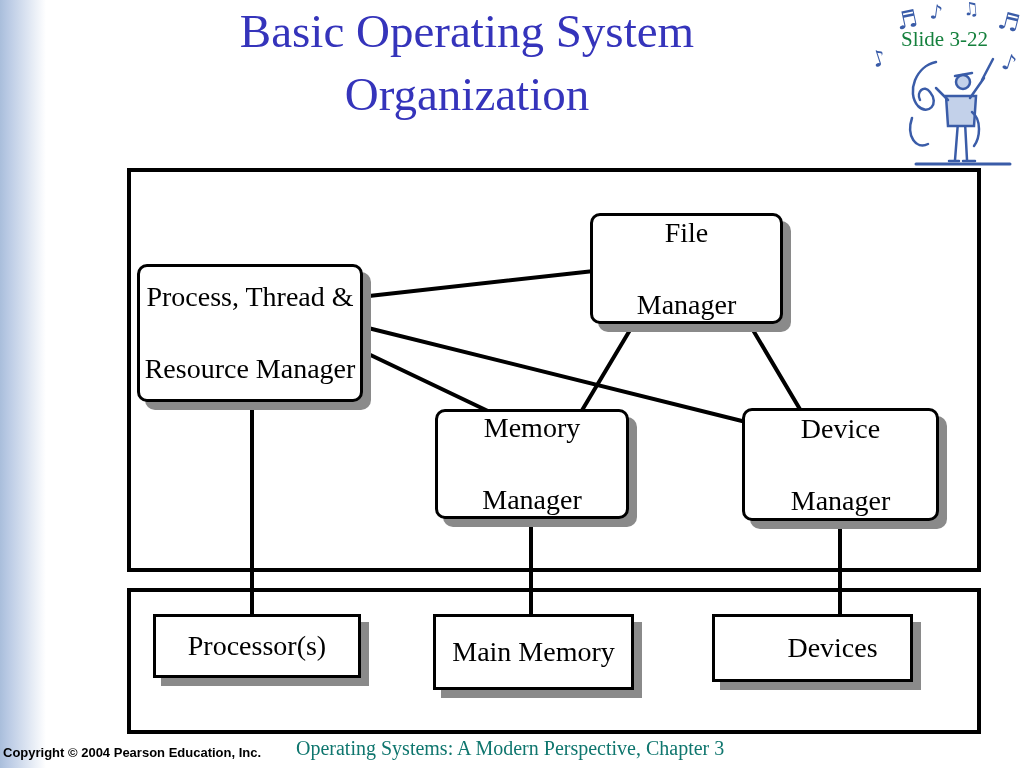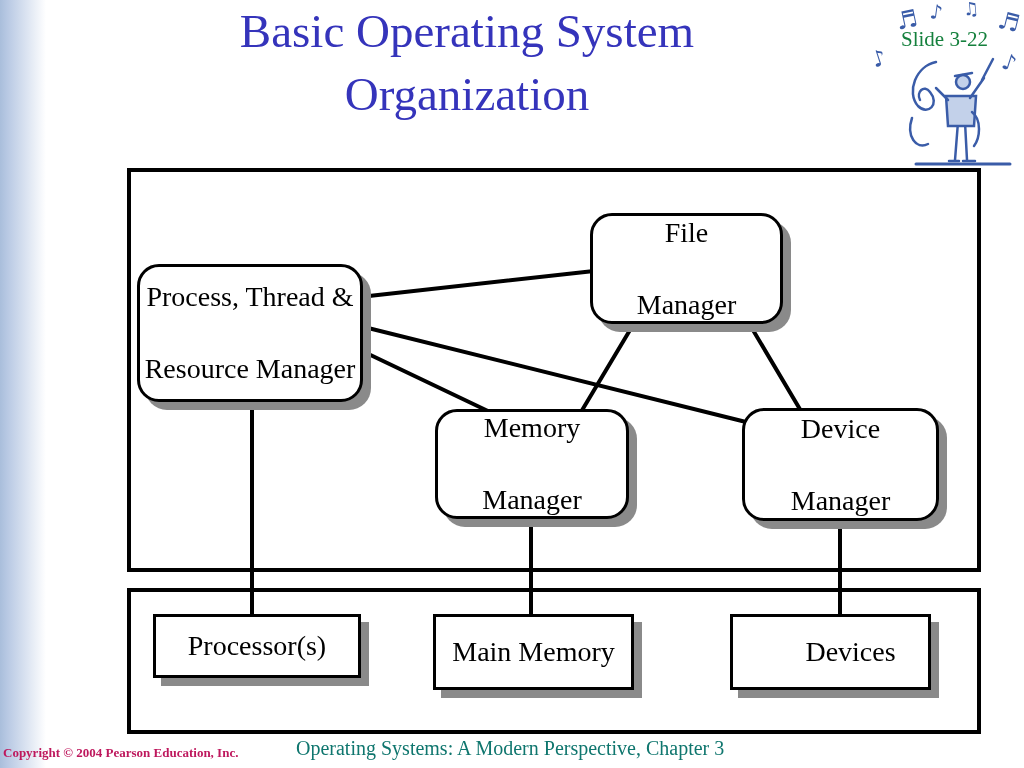--- a/index.html
+++ b/index.html
@@ -29,31 +29,31 @@
   .outer-box{position:absolute;border:4px solid #000;background:transparent;z-index:1;}
   #upper-box{left:127px;top:168px;width:846px;height:396px;}
   #lower-box{left:127px;top:588px;width:846px;height:138px;}
   .connections{position:absolute;left:0;top:0;width:1024px;height:768px;z-index:2;}
   .node{
     position:absolute;box-sizing:border-box;background:#fff;border:3px solid #000;
     box-shadow:8px 8px 0 #8a8a8a;display:flex;flex-direction:column;
     justify-content:center;align-items:center;text-align:center;
     font-size:28px;line-height:36px;z-index:3;
   }
-  .rounded{border-radius:22px;gap:36px;}
+  .rounded{border-radius:10px;gap:36px;}
   #node-ptrm{left:137px;top:264px;width:226px;height:138px;}
   #node-file{left:590px;top:213px;width:193px;height:111px;}
   #node-memory{left:435px;top:409px;width:194px;height:110px;}
   #node-device{left:742px;top:408px;width:197px;height:113px;}
   #node-processor{left:153px;top:614px;width:208px;height:64px;}
   #node-mainmemory{left:433px;top:614px;width:201px;height:76px;}
-  #node-devices{left:730px;top:614px;width:201px;height:76px;padding-left:40px;}
+  #node-devices{left:712px;top:614px;width:201px;height:68px;padding-left:40px;}
   .copyright{
-    position:absolute;left:3px;top:745px;font-family:Liberation Serif, serif;
-    font-weight:bold;font-size:13px;color:#be185d;z-index:4;
+    position:absolute;left:3px;top:745px;font-family:Liberation Sans, sans-serif;
+    font-weight:bold;font-size:13px;color:#000000;z-index:4;
   }
   .book-ref{
     position:absolute;left:296px;top:737px;font-size:20px;color:#0f766e;z-index:4;
   }
 </style>
 </head>
 <body>
 
 <div class="slide">
 

